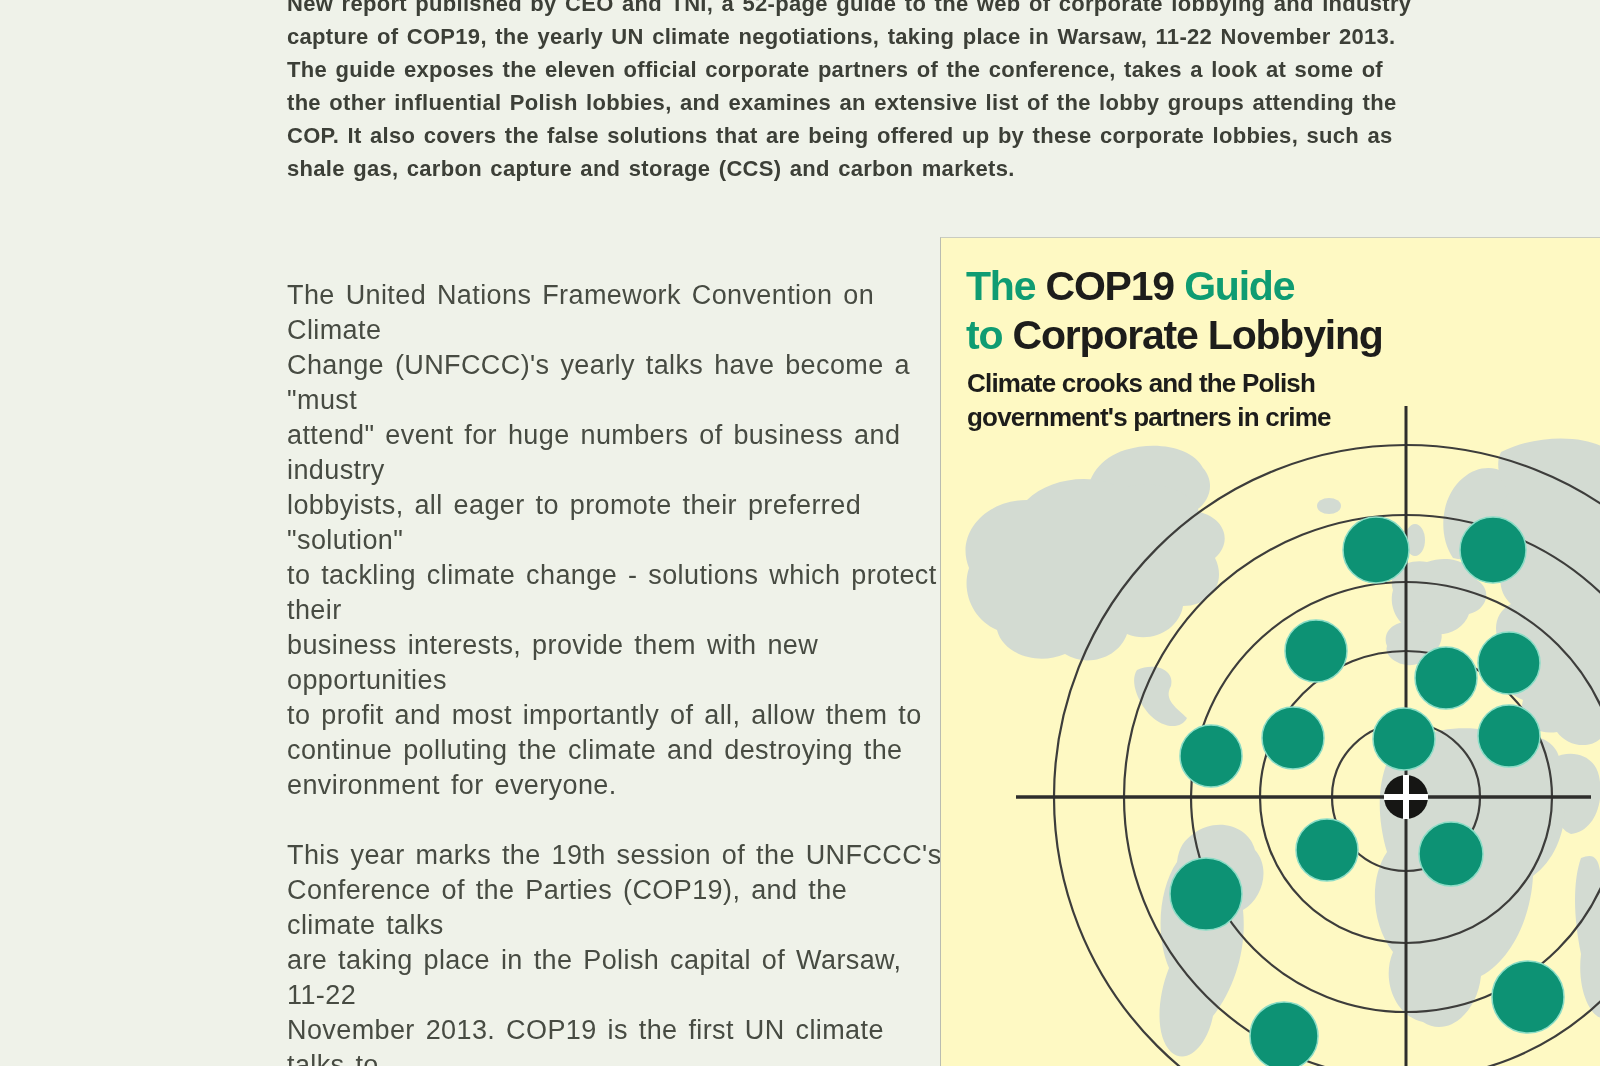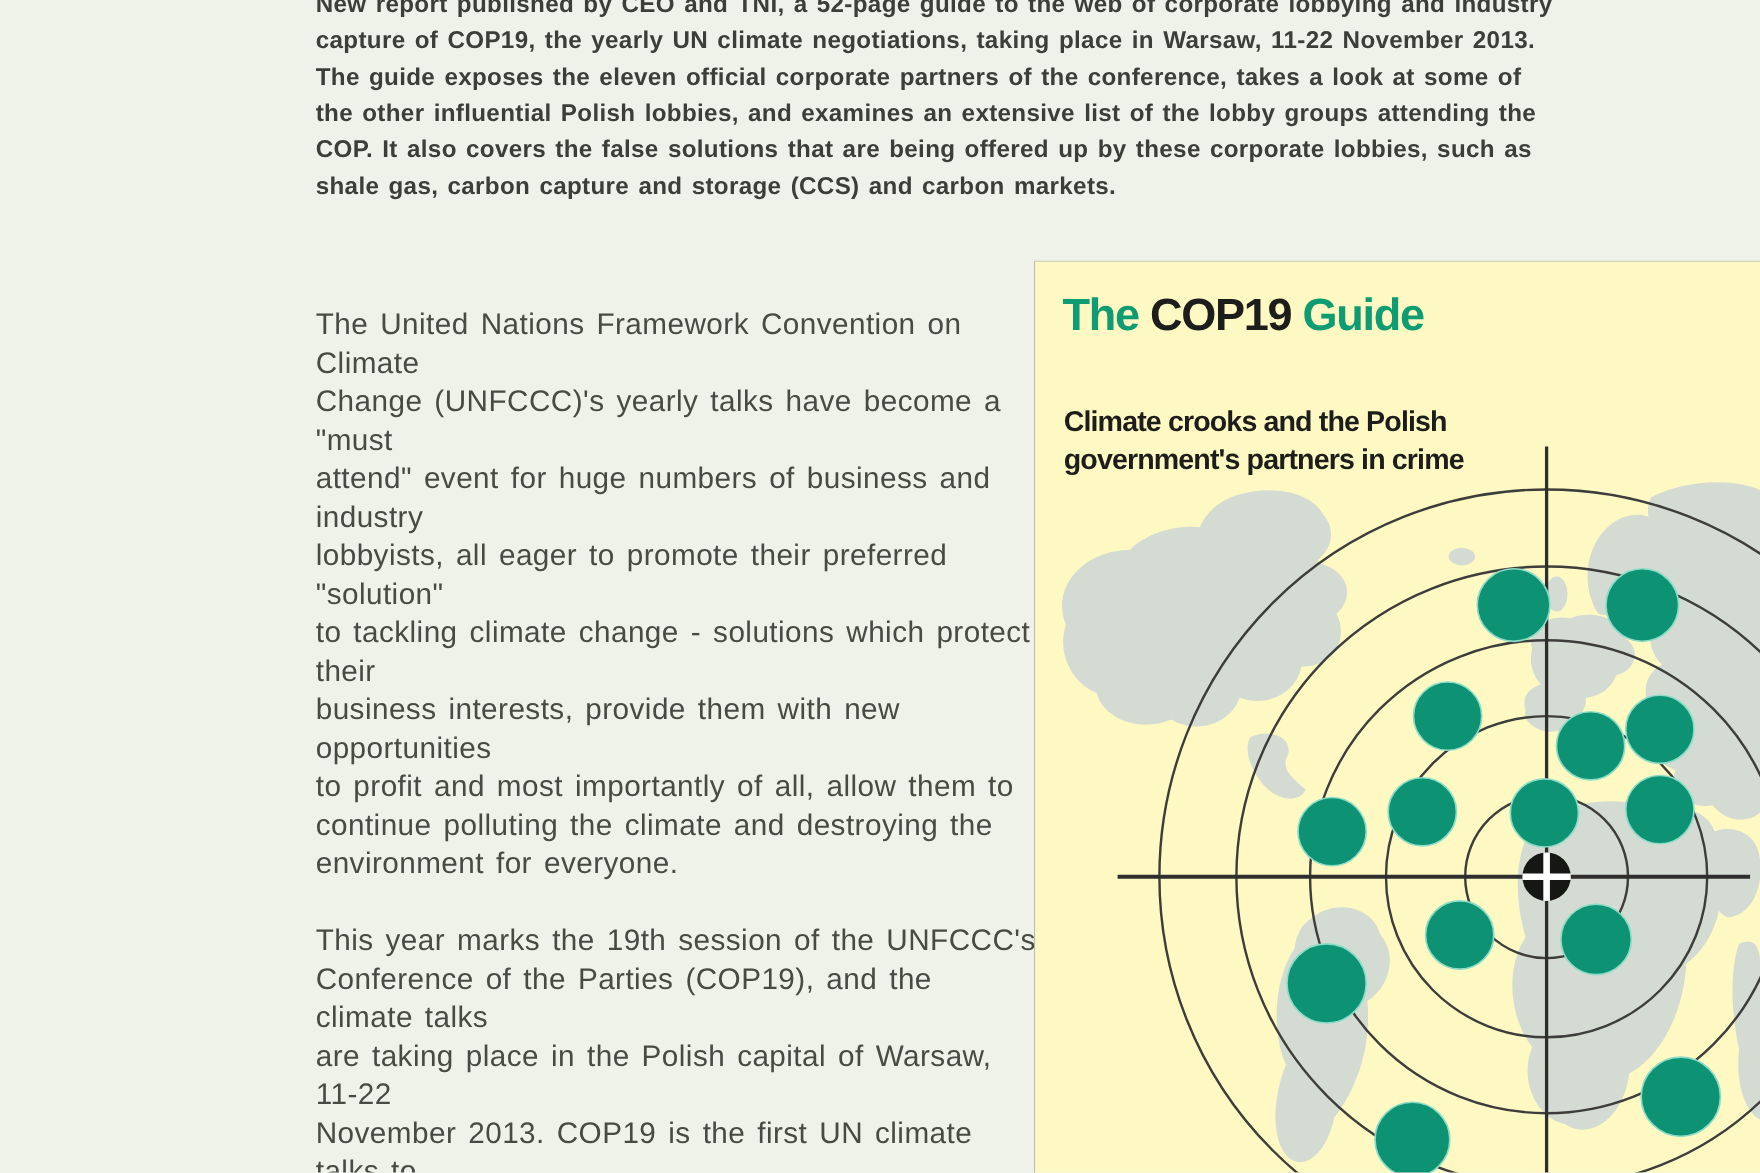--- a/index.html
+++ b/index.html
@@ -127,20 +127,21 @@
         <circle cx="343" cy="798" r="34" fill="#0d9274" stroke="#8adcc6" stroke-width="1.5"></circle>
         <circle cx="587" cy="759" r="36" fill="#0d9274" stroke="#8adcc6" stroke-width="1.5"></circle>
         <circle cx="465" cy="559" r="22" fill="#161614"></circle>
         <line x1="443" y1="559" x2="487" y2="559" stroke="#ffffff" stroke-width="6"></line>
         <line x1="465" y1="537" x2="465" y2="581" stroke="#ffffff" stroke-width="6"></line>
       </g>
   </svg>
 
   <div class="cover-title" id="cover-title">
       <div><span style="color: rgb(15, 156, 114);">The </span><span style="color: rgb(29, 29, 27);">COP19 </span><span style="color: rgb(15, 156, 114);">Guide</span></div>
+      <div><span style="color: rgb(15, 156, 114);">to </span><span style="color: rgb(29, 29, 27);">Corporate Lobbying</span></div>
     </div>
 
   <div class="cover-subtitle">Climate crooks and the Polish
 government's partners in crime</div>
 
   <div class="edge-strip" id="edge-strip" style="background: rgb(239, 236, 221);"></div>
 
 </div>
 
 </body></html>

